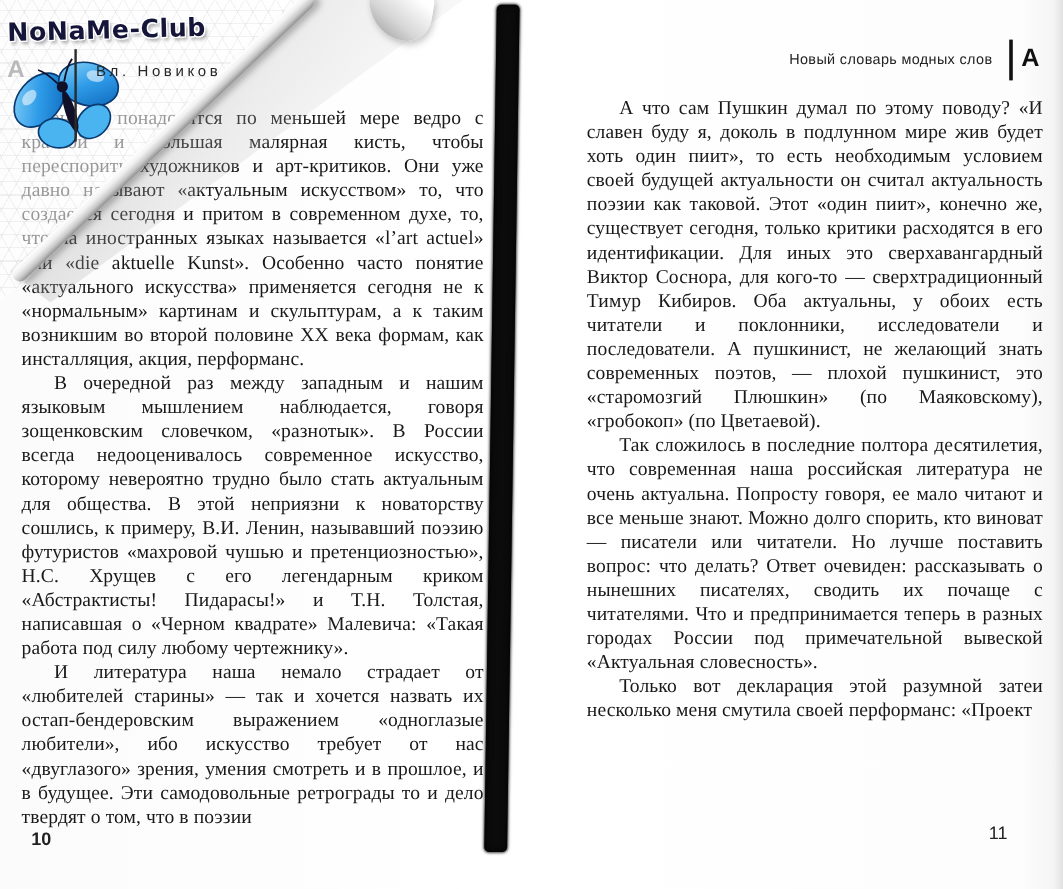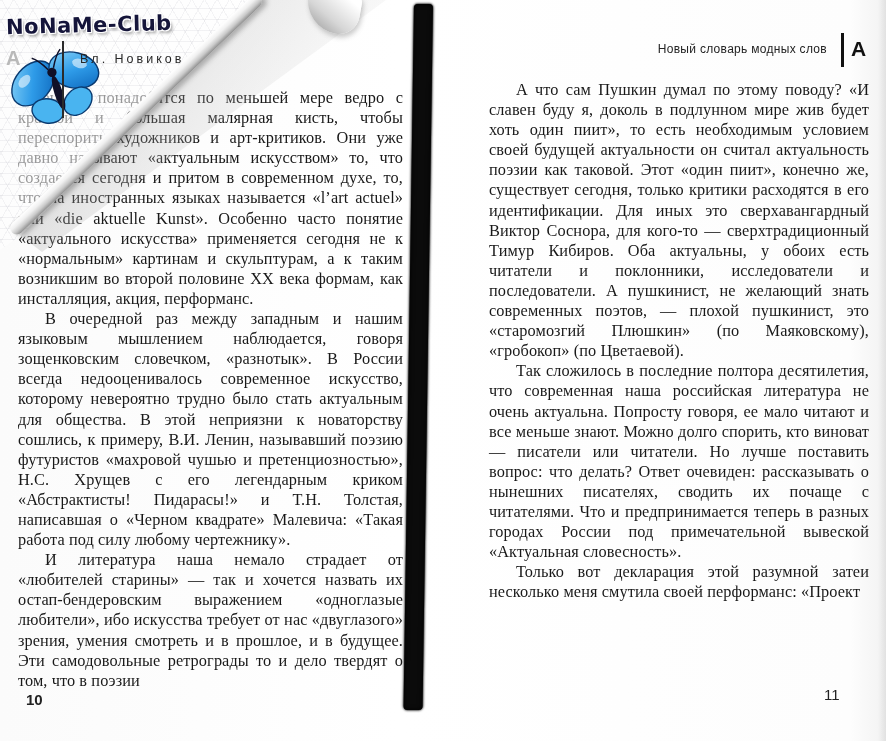--- a/index.html
+++ b/index.html
@@ -90,21 +90,21 @@
   <div class="hdr-left-line"></div>
   <span class="hdr-author">Вл. Новиков</span>
 
   <span class="hdr-title">Новый словарь модных слов</span>
   <div class="hdr-right-line"></div>
   <span class="hdr-letter hdr-right-letter">А</span>
 
   <div class="col col-left">
     <p>силен — понадобятся по меньшей мере ведро с краской и большая малярная кисть, чтобы переспорить художников и арт-критиков. Они уже давно называют «актуальным искусством» то, что создается сегодня и притом в современном духе, то, что на иностранных языках называется «l’art actuel» или «die aktuelle Kunst». Особенно часто понятие «актуального искусства» применяется сегодня не к «нормальным» картинам и скульптурам, а к таким возникшим во второй половине XX века формам, как инсталляция, акция, перформанс.</p>
     <p class="indent">В очередной раз между западным и нашим языковым мышлением наблюдается, говоря зощенковским словечком, «разнотык». В России всегда недооценивалось современное искусство, которому невероятно трудно было стать актуальным для общества. В этой неприязни к новаторству сошлись, к примеру, В.И.  Ленин, называвший поэзию футуристов «махровой чушью и претенциозностью», Н.С. Хрущев с его легендарным криком «Абстрактисты! Пидарасы!» и Т.Н. Толстая, написавшая о «Черном квадрате» Малевича: «Такая работа под силу любому чертежнику».</p>
-    <p class="indent">И литература наша немало страдает от «любителей старины» — так и хочется назвать их остап-бендеровским выражением «одноглазые любители», ибо искусства требует от нас «двуглазого» зрения, умения смотреть и в прошлое, и в будущее. Эти самодовольные ретрограды то и дело твердят о том, что в поэзии</p>
+    <p class="indent">И литература наша немало страдает от «любителей старины» — так и хочется назвать их остап-бендеровским выражением «одноглазые любители», ибо искусство требует от нас «двуглазого» зрения, умения смотреть и в прошлое, и в будущее. Эти самодовольные ретрограды то и дело твердят о том, что в поэзии</p>
   </div>
 
   <div class="col col-right">
     <p class="indent">А что сам Пушкин думал по этому поводу? «И славен буду я, доколь в подлунном мире жив будет хоть один пиит», то есть необходимым условием своей будущей актуальности он считал актуальность поэзии как таковой. Этот «один пиит», конечно же, существует сегодня, только критики расходятся в его идентификации. Для иных это сверхавангардный Виктор Соснора, для кого-то — сверхтрадиционный Тимур Кибиров. Оба актуальны, у обоих есть читатели и поклонники, исследователи и последователи. А пушкинист, не желающий знать современных поэтов, — плохой пушкинист, это «старомозгий Плюшкин» (по Маяковскому), «гробокоп» (по Цветаевой).</p>
     <p class="indent">Так сложилось в последние полтора десятилетия, что современная наша российская литература не очень актуальна. Попросту говоря, ее мало читают и все меньше знают. Можно долго спорить, кто виноват — писатели или читатели. Но лучше поставить вопрос: что делать? Ответ очевиден: рассказывать о нынешних писателях, сводить их почаще с читателями. Что и предпринимается теперь в разных городах России под примечательной вывеской «Актуальная словесность».</p>
     <p class="indent">Только вот декларация этой разумной затеи несколько меня смутила своей перформанс: «Проект</p>
   </div>
 
   <span class="pagenum pagenum-left">10</span>
   <span class="pagenum pagenum-right">11</span>

